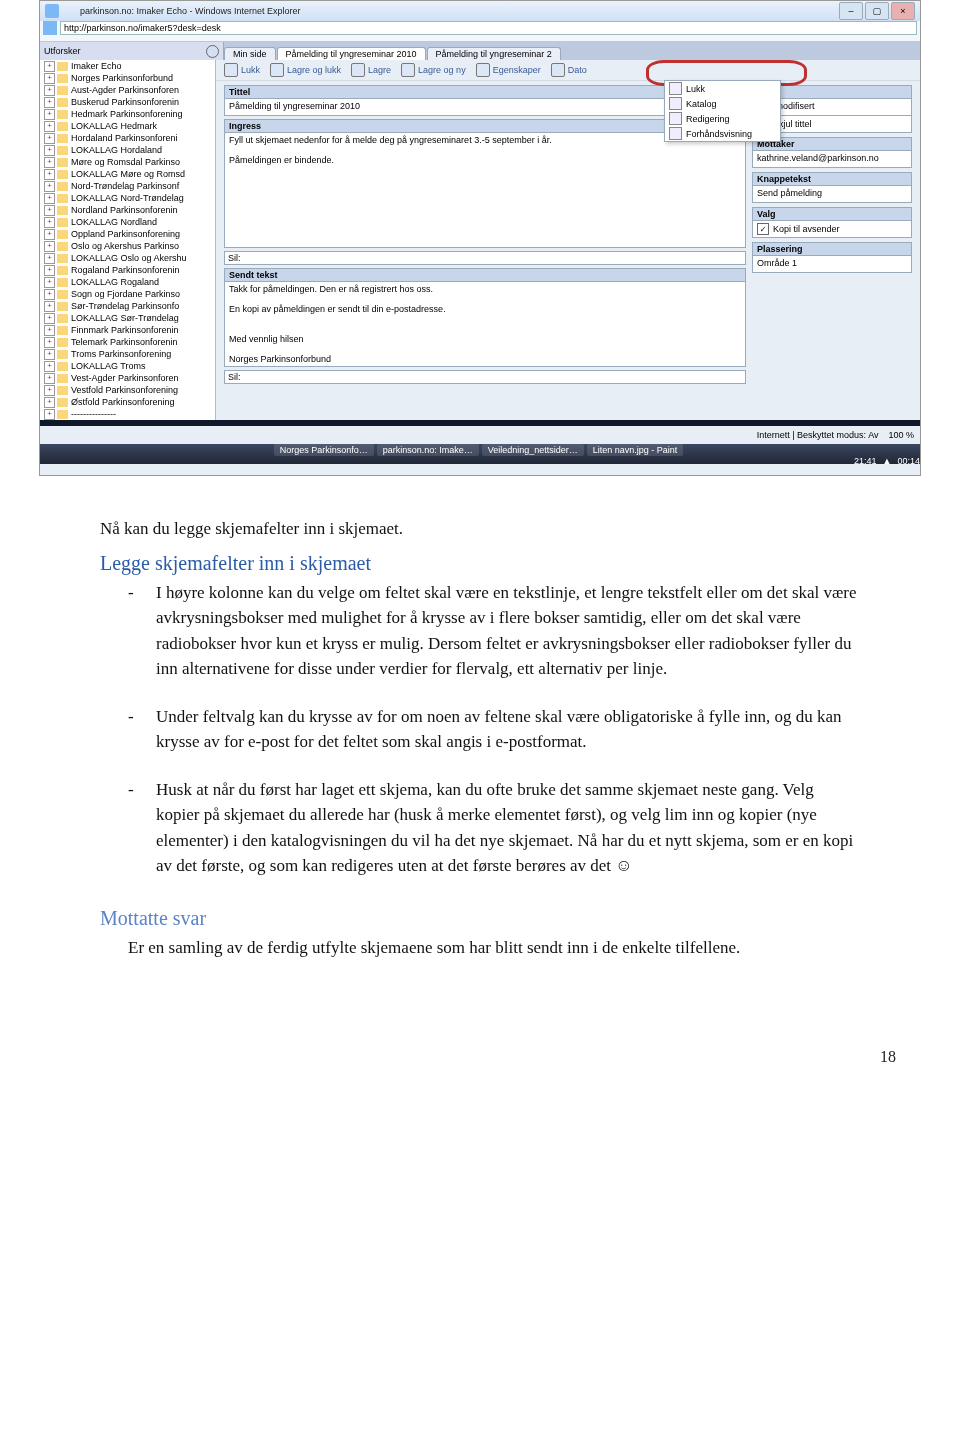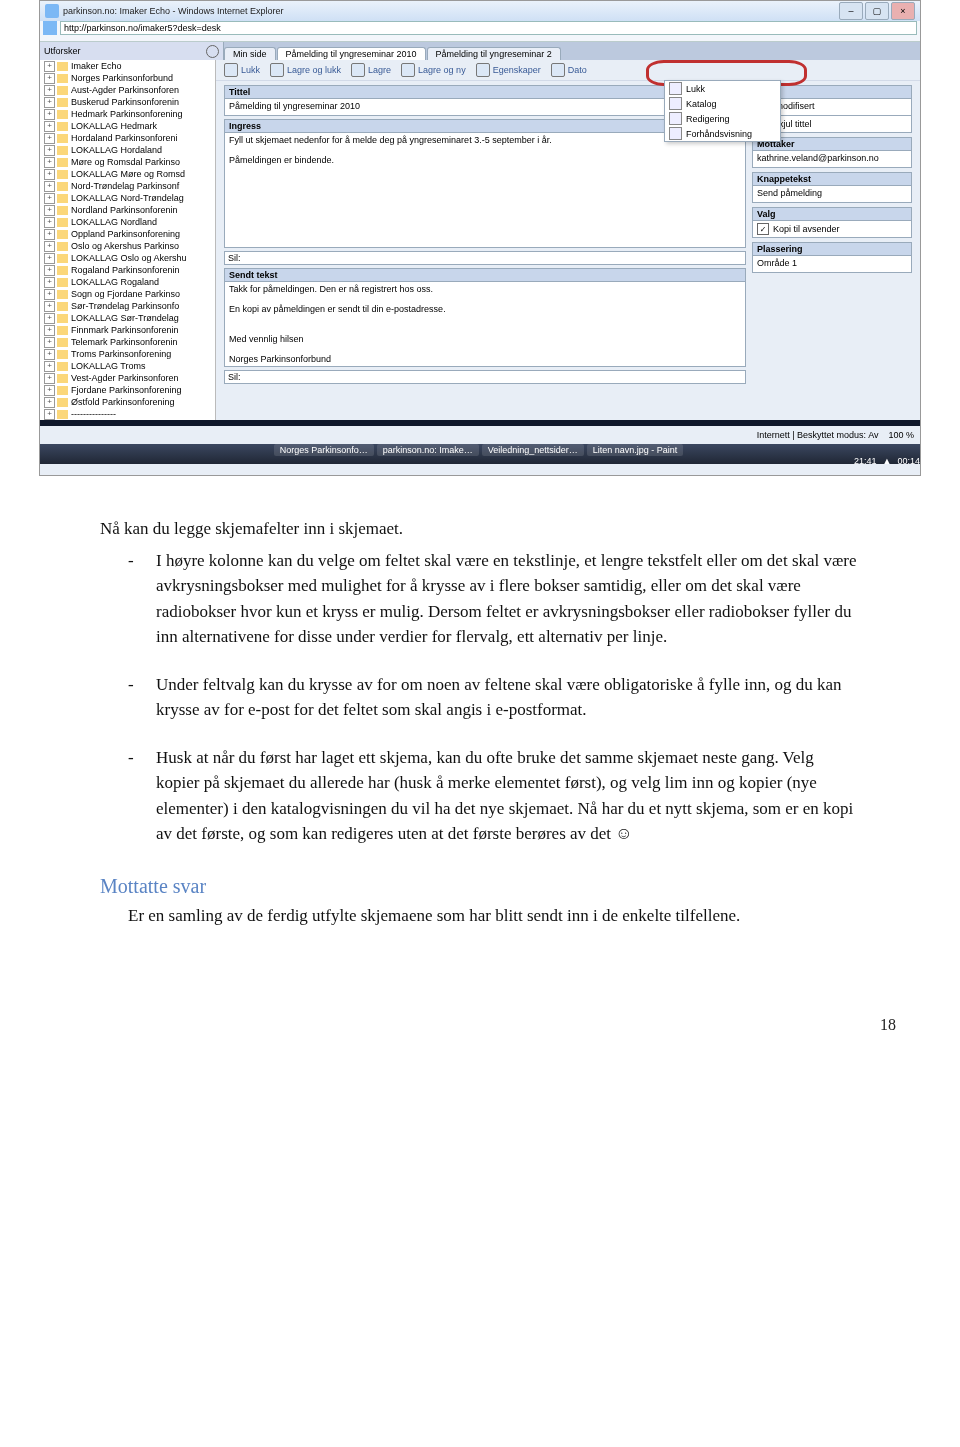--- a/index.html
+++ b/index.html
@@ -18,20 +18,21 @@
     position: relative;
     font-size: 9px;
     color: #000;
   }
   .titlebar {
     height: 20px;
     background: linear-gradient(#eaf2fb, #cfe0f5);
     display: flex;
     align-items: center;
     padding: 0 5px;
+    gap: 17px;
   }
   .titlebar .icon { width:14px;height:14px;background:#7cb8f5;margin-right:4px;border-radius:2px; }
   .titlebar .title { flex:1; color:#222; }
   .winbtns { display:flex; gap:2px; }
   .winbtns div { width:22px;height:16px;background:#d7e4f2;border:1px solid #9ab;border-radius:2px;display:flex;align-items:center;justify-content:center; }
   .addrbar { height:20px;display:flex;align-items:flex-start;background:#f3f6fb;padding:0 3px;border-bottom:1px solid #bcc; }
   .addricon{width:14px;height:14px;background:#7cb8f5;margin-right:3px;}
   .addrinput{flex:1;font-size:9px;border:1px solid #9bb;background:#fff;padding:1px 3px;}
   .modusbar{height:18px;background:linear-gradient(#535d76,#6e7a98);color:#fff;display:flex;align-items:center;padding:0 6px;font-size:9px;}
   .modusbar .mr{margin-right:14px;}
@@ -260,21 +261,21 @@
           <span>LOKALLAG Troms</span>
         </div>
         <div class="treeitem">
           <span class="tplus">+</span>
           <span class="tfolder"></span>
           <span>Vest-Agder Parkinsonforen</span>
         </div>
         <div class="treeitem">
           <span class="tplus">+</span>
           <span class="tfolder"></span>
-          <span>Fjordane Parkinsonforening</span>
+          <span>Vestfold Parkinsonforening</span>
         </div>
         <div class="treeitem">
           <span class="tplus">+</span>
           <span class="tfolder"></span>
           <span>Østfold Parkinsonforening</span>
         </div>
         <div class="treeitem">
           <span class="tplus">+</span>
           <span class="tfolder"></span>
           <span>---------------</span>
@@ -399,20 +400,21 @@
       <span>21:41</span>
       <span>▲</span>
       <span>00:14</span>
     </div>
   </div>
 </div>
 
 <div class="doc">
   <p class="lead">Nå kan du legge skjemafelter inn i skjemaet.</p>
 
+  <h3 class="sub">Legge skjemafelter inn i skjemaet</h3>
   <ul class="dash">
     <li>I høyre kolonne kan du velge om feltet skal være en tekstlinje, et lengre tekstfelt eller om det skal være avkrysningsbokser med mulighet for å krysse av i flere bokser samtidig, eller om det skal være radiobokser hvor kun et kryss er mulig. Dersom feltet er avkrysningsbokser eller radiobokser fyller du inn alternativene for disse under verdier for flervalg, ett alternativ per linje.</li>
     <li>Under feltvalg kan du krysse av for om noen av feltene skal være obligatoriske å fylle inn, og du kan krysse av for e-post for det feltet som skal angis i e-postformat.</li>
     <li>Husk at når du først har laget ett skjema, kan du ofte bruke det samme skjemaet neste gang. Velg kopier på skjemaet du allerede har (husk å merke elementet først), og velg lim inn og kopier (nye elementer) i den katalogvisningen du vil ha det nye skjemaet. Nå har du et nytt skjema, som er en kopi av det første, og som kan redigeres uten at det første berøres av det ☺</li>
   </ul>
 
   <h3>Mottatte svar</h3>
   <p style="padding-left:28px;">Er en samling av de ferdig utfylte skjemaene som har blitt sendt inn i de enkelte tilfellene.</p>
 </div>
 <div class="pagenum">18</div>

